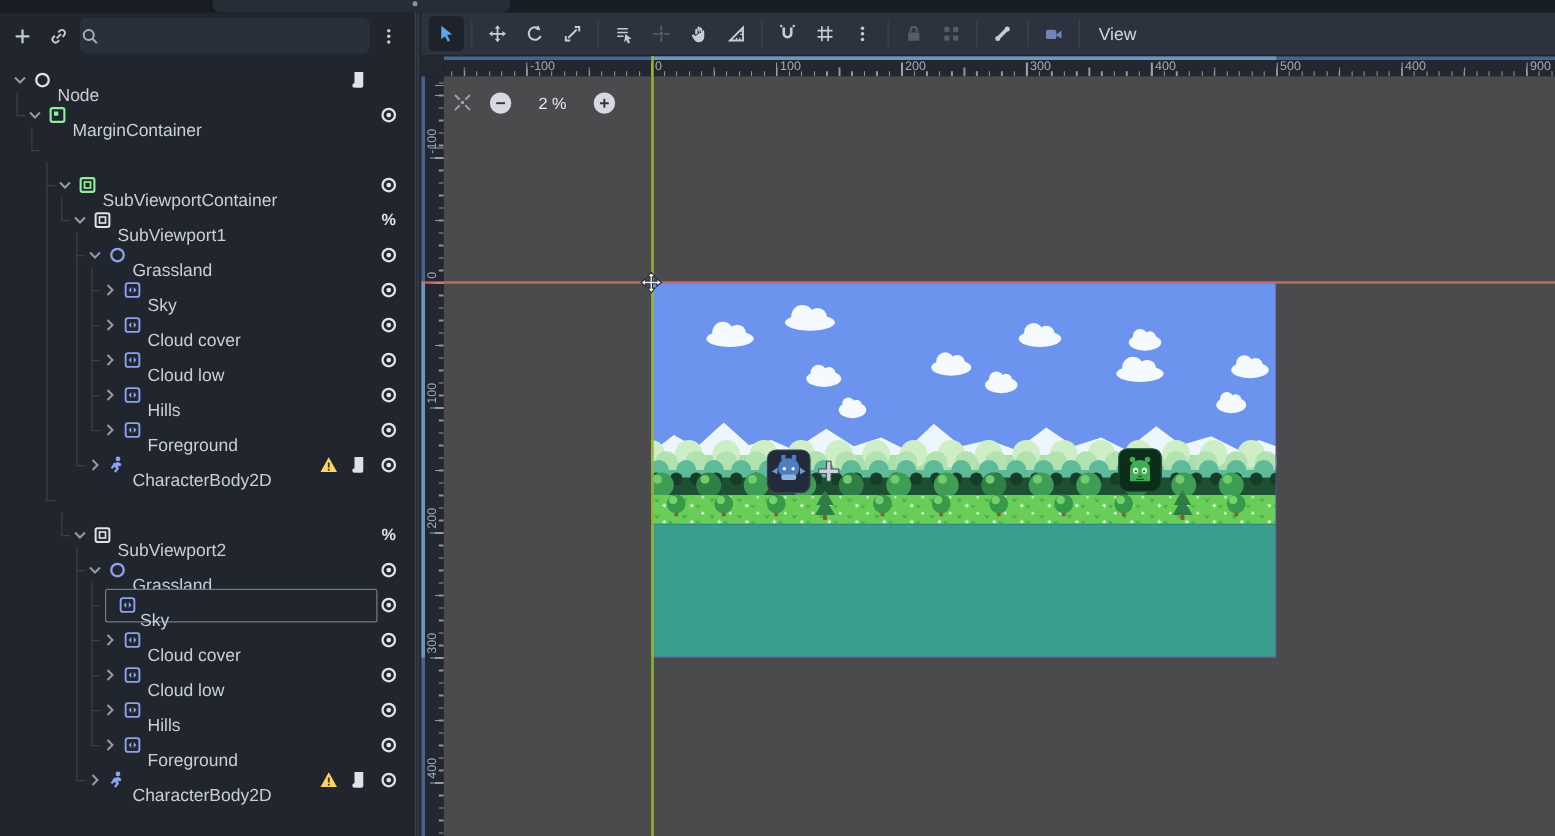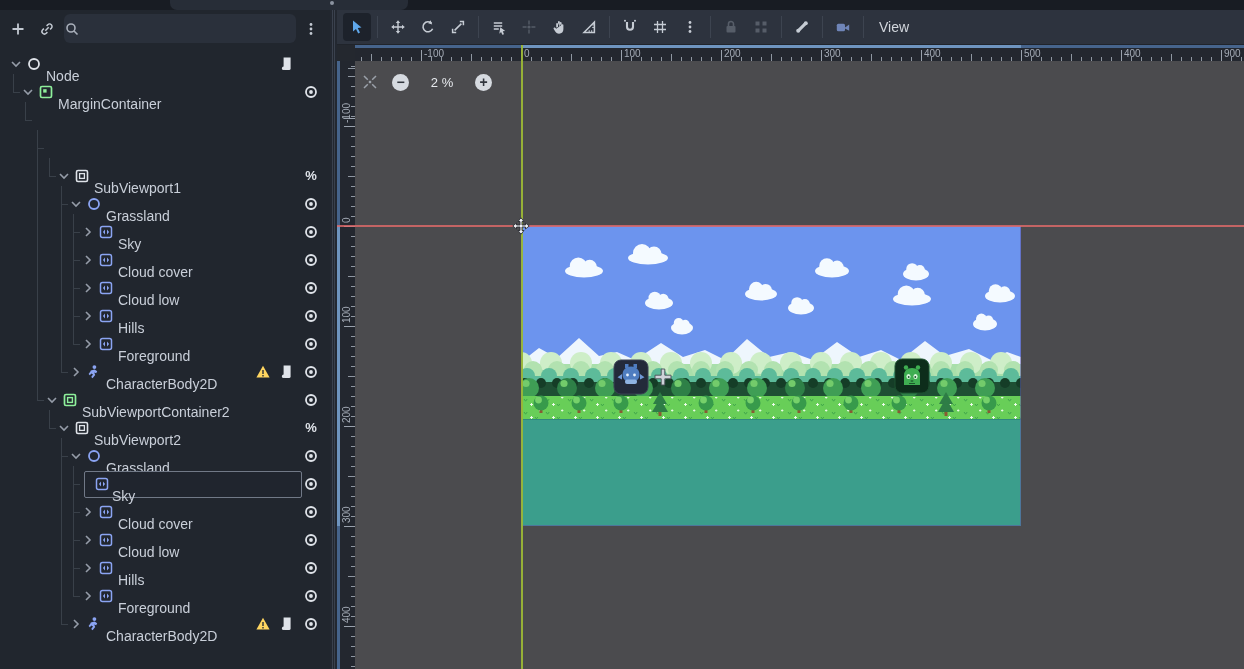--- a/index.html
+++ b/index.html
@@ -175,20 +175,40 @@
             </svg>
           </span>
           <span class="tr-label" style="left: 58px;">MarginContainer</span>
           <span class="badge ic-gray" style="left: 303px;">
             <svg viewBox="0 0 16 16" width="16" height="16">
               <circle cx="8" cy="8" r="5" fill="none" stroke="currentColor" stroke-width="1.8"></circle>
               <circle cx="8" cy="8" r="1.9" fill="currentColor"></circle>
             </svg>
           </span>
         </div>
+        <div class="tree-row" style="top: 84px;">
+          <span class="tr-arrow" style="left: 44px;">
+            <svg viewBox="0 0 16 16" width="16" height="16">
+              <path d="M4 6 L8 10 L12 6" fill="none" stroke="currentColor" stroke-width="1.6"></path>
+            </svg>
+          </span>
+          <span class="tr-icon ic-green" style="left: 62px;">
+            <svg viewBox="0 0 16 16" width="16" height="16">
+              <rect x="2.5" y="2.5" width="11" height="11" rx="1.5" fill="none" stroke="currentColor" stroke-width="1.7"></rect>
+              <rect x="5.6" y="5.6" width="4.8" height="4.8" fill="none" stroke="currentColor" stroke-width="1.4"></rect>
+            </svg>
+          </span>
+          <span class="tr-label" style="left: 82px;">SubViewportContainer</span>
+          <span class="badge ic-gray" style="left: 303px;">
+            <svg viewBox="0 0 16 16" width="16" height="16">
+              <circle cx="8" cy="8" r="5" fill="none" stroke="currentColor" stroke-width="1.8"></circle>
+              <circle cx="8" cy="8" r="1.9" fill="currentColor"></circle>
+            </svg>
+          </span>
+        </div>
         <div class="tree-row" style="top: 112px;">
           <span class="tr-arrow" style="left: 56px;">
             <svg viewBox="0 0 16 16" width="16" height="16">
               <path d="M4 6 L8 10 L12 6" fill="none" stroke="currentColor" stroke-width="1.6"></path>
             </svg>
           </span>
           <span class="tr-icon ic-gray" style="left: 74px;">
             <svg viewBox="0 0 16 16" width="16" height="16">
               <rect x="2.5" y="2.5" width="11" height="11" rx="1.5" fill="none" stroke="currentColor" stroke-width="1.6"></rect>
               <rect x="5.6" y="5.6" width="4.8" height="4.8" fill="none" stroke="currentColor" stroke-width="1.3"></rect>
@@ -340,40 +360,20 @@
               <rect x="7.3" y="6" width="1.4" height="4" fill="#2a2e36"></rect>
               <rect x="7.3" y="11" width="1.4" height="1.5" fill="#2a2e36"></rect>
             </svg>
           </span>
           <span class="badge ic-gray" style="left: 279px;">
             <svg viewBox="0 0 16 16" width="16" height="16">
               <path d="M4.6 1.5h7v11a1.6 1.6 0 0 1-1.6 1.6H6.1a1.5 1.5 0 0 1-1.5-1.5z" fill="currentColor"></path>
               <rect x="2.9" y="10.6" width="3.2" height="3.5" rx="1.6" fill="currentColor"></rect>
             </svg>
           </span>
-          <span class="badge ic-gray" style="left: 303px;">
-            <svg viewBox="0 0 16 16" width="16" height="16">
-              <circle cx="8" cy="8" r="5" fill="none" stroke="currentColor" stroke-width="1.8"></circle>
-              <circle cx="8" cy="8" r="1.9" fill="currentColor"></circle>
-            </svg>
-          </span>
-        </div>
-        <div class="tree-row" style="top: 336px;">
-          <span class="tr-arrow" style="left: 44px;">
-            <svg viewBox="0 0 16 16" width="16" height="16">
-              <path d="M4 6 L8 10 L12 6" fill="none" stroke="currentColor" stroke-width="1.6"></path>
-            </svg>
-          </span>
-          <span class="tr-icon ic-green" style="left: 62px;">
-            <svg viewBox="0 0 16 16" width="16" height="16">
-              <rect x="2.5" y="2.5" width="11" height="11" rx="1.5" fill="none" stroke="currentColor" stroke-width="1.7"></rect>
-              <rect x="5.6" y="5.6" width="4.8" height="4.8" fill="none" stroke="currentColor" stroke-width="1.4"></rect>
-            </svg>
-          </span>
-          <span class="tr-label" style="left: 82px;">SubViewportContainer2</span>
           <span class="badge ic-gray" style="left: 303px;">
             <svg viewBox="0 0 16 16" width="16" height="16">
               <circle cx="8" cy="8" r="5" fill="none" stroke="currentColor" stroke-width="1.8"></circle>
               <circle cx="8" cy="8" r="1.9" fill="currentColor"></circle>
             </svg>
           </span>
         </div>
         <div class="tree-row" style="top: 364px;">
           <span class="tr-arrow" style="left: 56px;">
             <svg viewBox="0 0 16 16" width="16" height="16">

